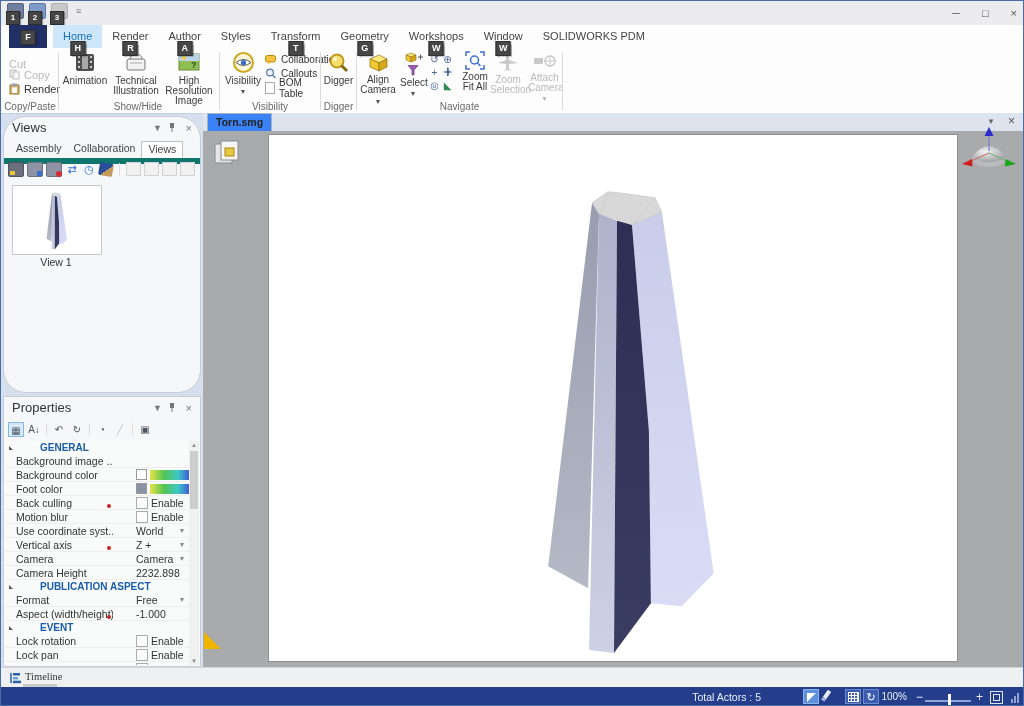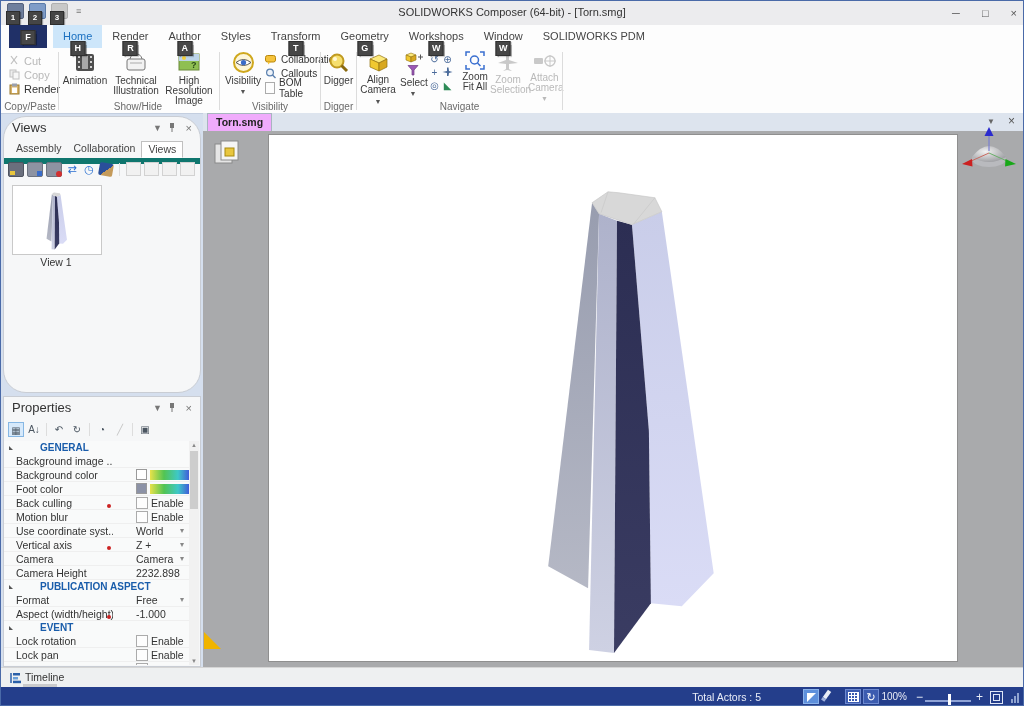--- a/index.html
+++ b/index.html
@@ -88,31 +88,31 @@
   .pval .ddarrow{margin-left:auto;color:#888;font-size:8px;padding-right:3px;}
   .swatch{width:9px;height:9px;border:1px solid #9a9a9a;flex:none;}
   .rainbow{width:70px;height:10px;flex:none;background:linear-gradient(90deg,#e8e24a,#52c452,#3ec8c8,#4040dd,#c43ec4,#d84040);}
   .cblabel{color:#333;}
   .pscroll{position:absolute;right:1px;top:44px;bottom:1px;width:10px;background:#f1f1f1;}
   .pscroll .up,.pscroll .dn{position:absolute;left:0;width:10px;text-align:center;font-size:6px;color:#888;}
   .pscroll .up{top:1px;} .pscroll .dn{bottom:1px;}
   .pscroll .pthumb{position:absolute;left:1px;top:10px;width:8px;height:58px;background:#cdcdcd;}
   
   .doctabbar{position:absolute;left:202px;top:112px;right:0;height:18px;background:#dde4ee;}
-  .doctab{position:absolute;left:4px;top:0;height:17px;line-height:17px;padding:0 8px;background:#f0abfc;
+  .doctab{position:absolute;left:4px;top:0;height:17px;line-height:17px;padding:0 8px;background:#3b82f6;
     border:1px solid #a8b4c0;border-bottom:none;font-weight:bold;font-size:10.5px;color:#222;}
   .doctab-ic{position:absolute;right:28px;top:4px;color:#666;font-size:8px;}
   .doctab-x{position:absolute;right:8px;top:1px;color:#555;font-size:12px;}
   .viewport{position:absolute;left:202px;top:130px;width:822px;height:536px;background:#a9aaac;}
   .canvas{position:absolute;left:65px;top:3px;width:688px;height:526px;background:#fff;border:1px solid #8f8f8f;}
   .pages-icon{position:absolute;left:10px;top:8px;}
   .corner-tri{position:absolute;left:1px;top:501px;width:0;height:0;border-bottom:17px solid #f0b400;border-right:17px solid transparent;}
   .triad{position:absolute;left:754px;top:-8px;}
   
-  .timelinebar{position:absolute;left:0;top:666px;width:100%;height:20px;background:#eef0f1;border-top:1px solid #d5d5d5;}
+  .timelinebar{position:absolute;left:0;top:666px;width:100%;height:20px;background:#eef0f1;border-top:1px solid #d5d5d5;font-family:Liberation Serif, serif;}
   .tl-label{position:absolute;left:24px;top:3px;font-size:10.5px;color:#333;}
   .tl-ind{position:absolute;left:22px;top:16px;width:34px;height:4px;background:#c9cacc;}
   .statusbar{position:absolute;left:0;top:686px;width:100%;height:20px;background:#243e8b;color:#e9edf7;}
   .sb-actors{position:absolute;right:262px;top:4px;font-size:10.5px;}
   .sb-ic{position:absolute;top:2px;width:16px;height:15px;box-sizing:border-box;}
   .sb-hl{background:#3c5cb0;border:1px solid #6d89d0;}
   .sb-hl2{background:#5e90dc;border:1px solid #8ab2ea;}
   .sb-zoom{position:absolute;right:116px;top:4px;font-size:10px;}
   .sb-minus{position:absolute;right:100px;top:3px;font-size:12px;}
   .sb-track{position:absolute;right:52px;top:13px;width:46px;height:2px;background:#8fa3d6;}
@@ -174,21 +174,20 @@
           <span class="qat-badge">1</span>
         </div>
       <div class="qat-ic qat-open">
           <span class="qat-badge">2</span>
         </div>
       <div class="qat-ic qat-print">
           <span class="qat-badge">3</span>
         </div>
       <span class="qat-custom">≡</span>
     </div>
-    <div class="title-text">SOLIDWORKS Composer (64-bit) - [Torn.smg]</div>
     <div class="win-controls">
       <span>─</span>
       <span>□</span>
       <span>×</span>
     </div>
   </div>
 
   <div class="tabrow">
     <div class="filebtn">
       <span class="keytip">F</span>
@@ -212,21 +211,21 @@
       <input class="search-input" type="text" placeholder="Start Search" style="">
     </div>
     <div class="ribbon-collapse"></div>
     <div class="helpbtn">?</div>
     <div class="help-dd">▾</div>
   </div>
 
   <div class="ribbon">
 
     <div class="grp" style="left:2px;width:54px;">
-      <div class="smallrow disabled" style="top:6px;">
+      <div class="smallrow disabled" style="top:6px;flex-direction:column;">
         <svg width="11" height="11">
             <line x1="2" y1="1" x2="8" y2="9" stroke="#c0c0c0" stroke-width="1.2"></line>
             <line x1="8" y1="1" x2="2" y2="9" stroke="#c0c0c0" stroke-width="1.2"></line>
           </svg>
         <span>Cut</span>
       </div>
       <div class="smallrow disabled" style="top:20px;">
         <svg width="11" height="11">
             <rect x="1" y="1" width="6" height="7" fill="#eee" stroke="#c0c0c0"></rect>
             <rect x="4" y="3" width="6" height="7" fill="#f7f7f7" stroke="#c0c0c0"></rect>

